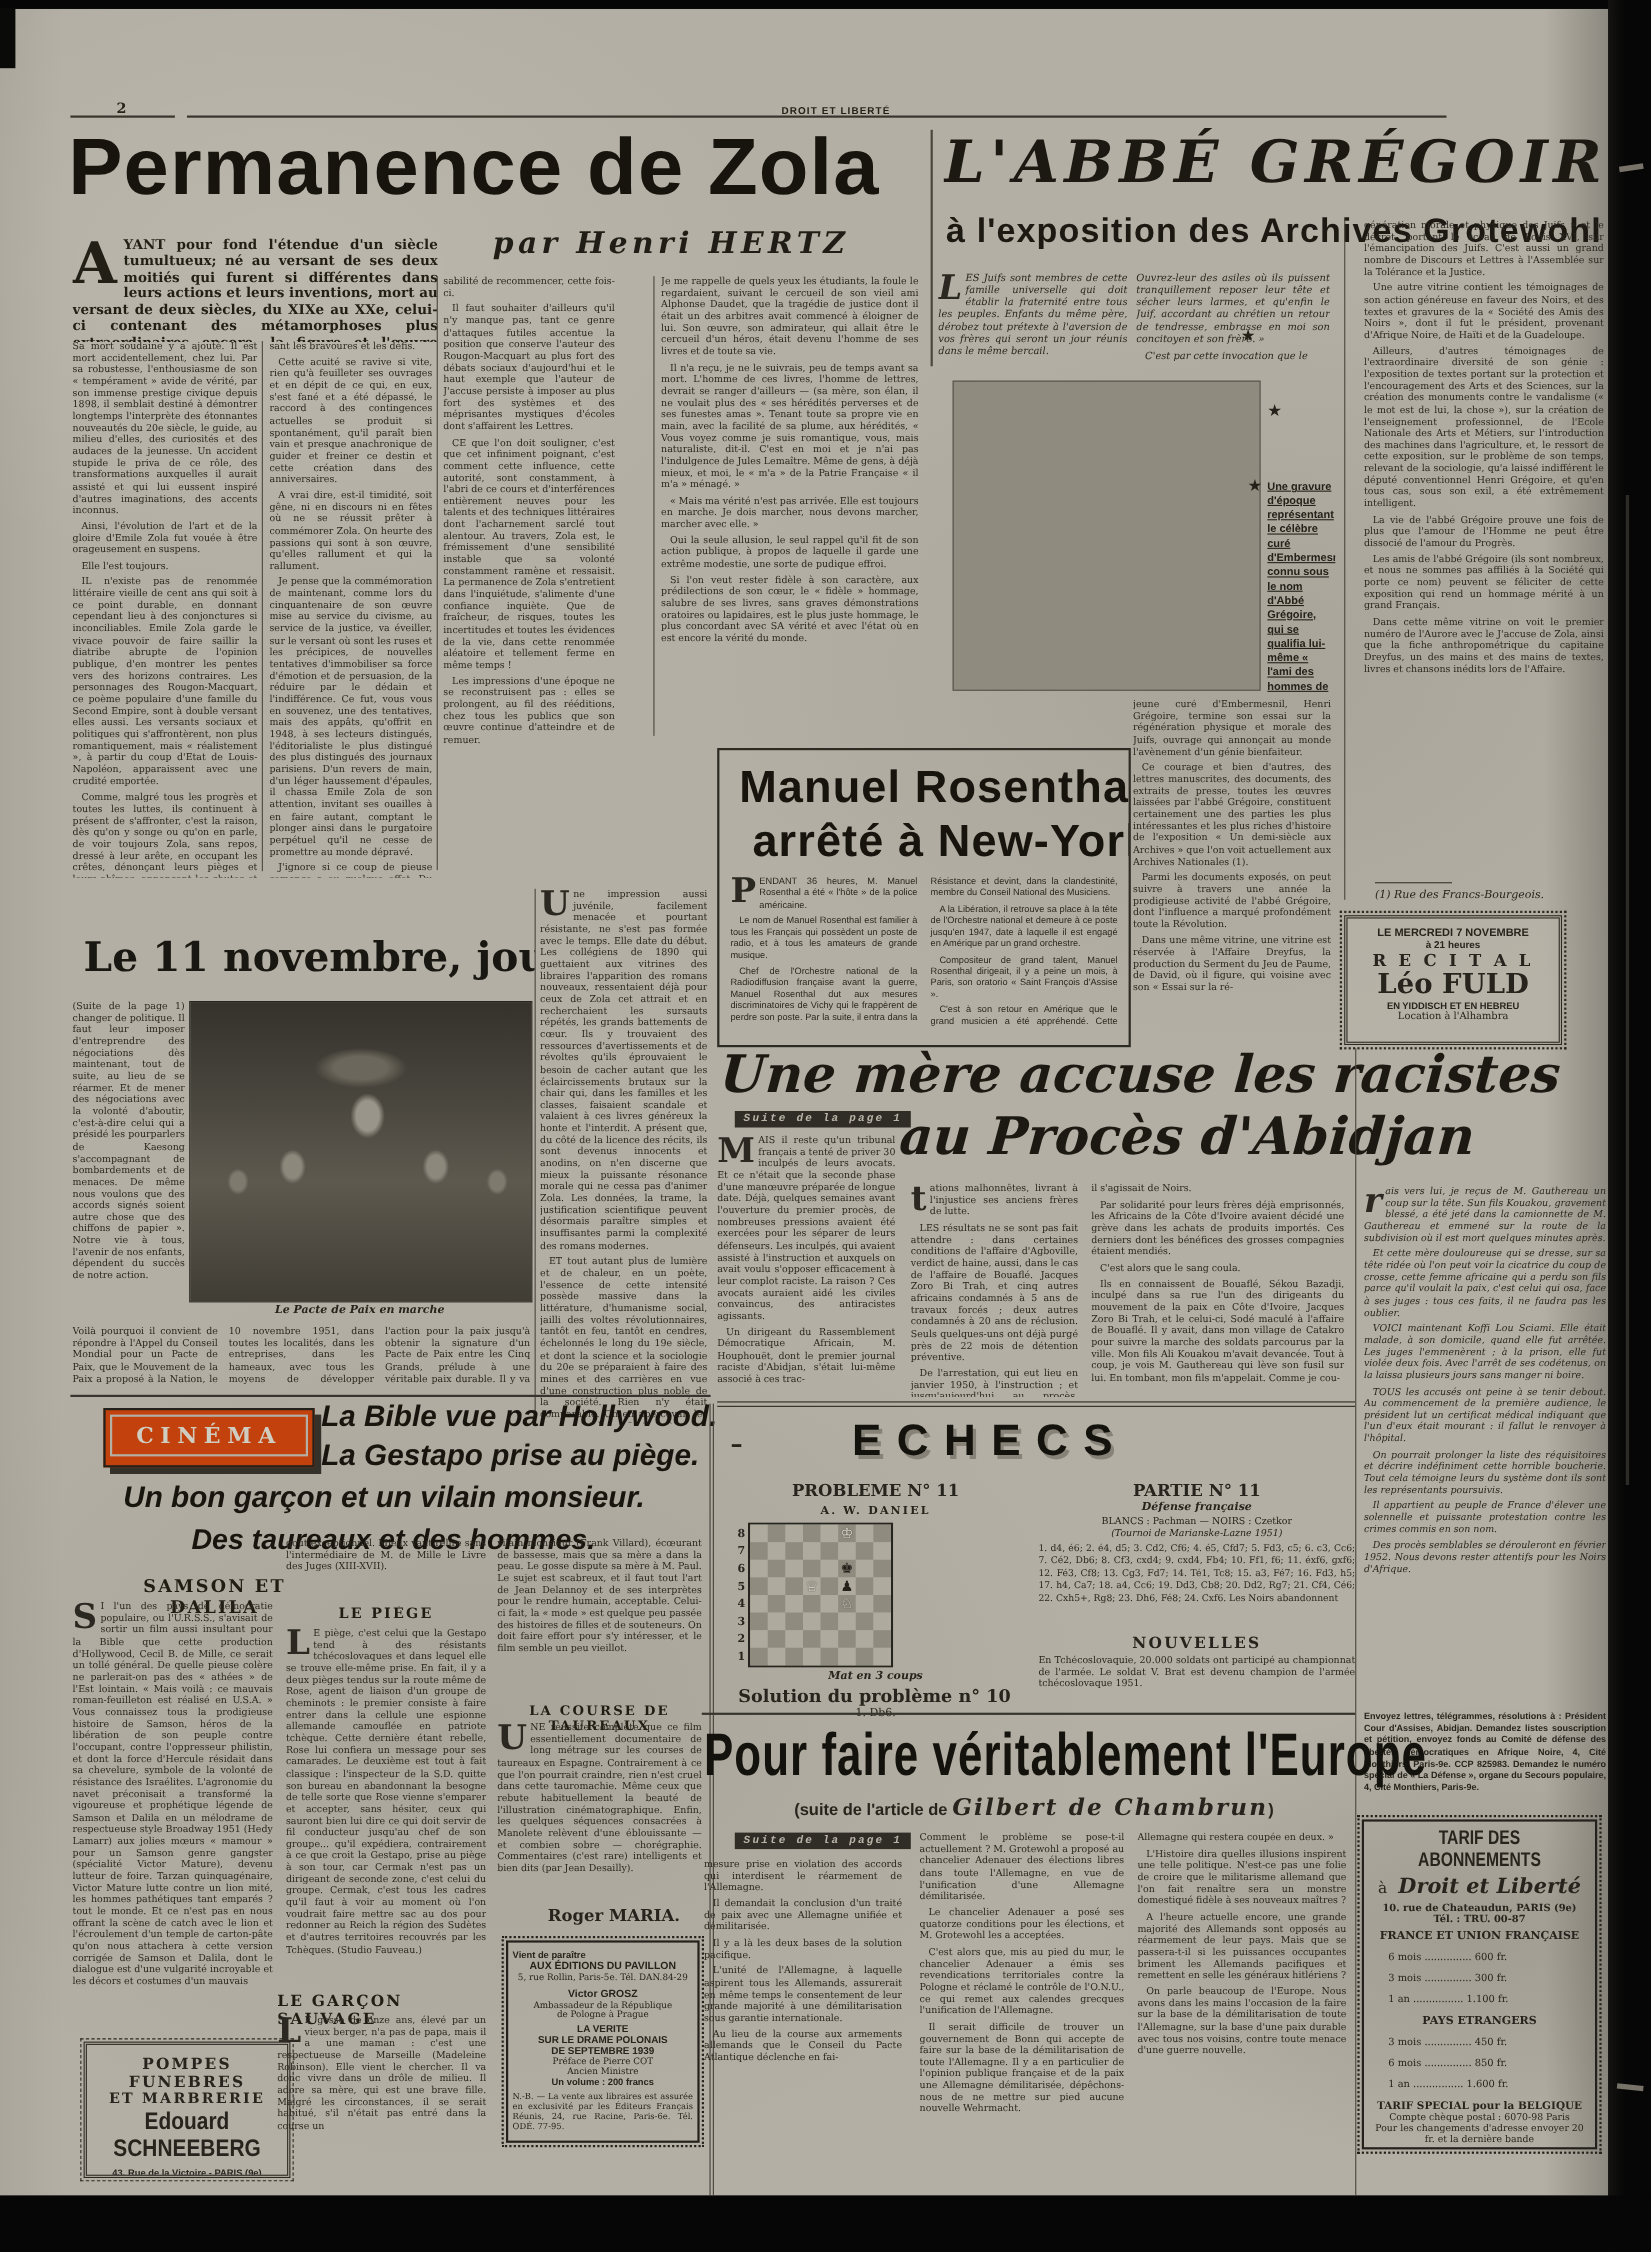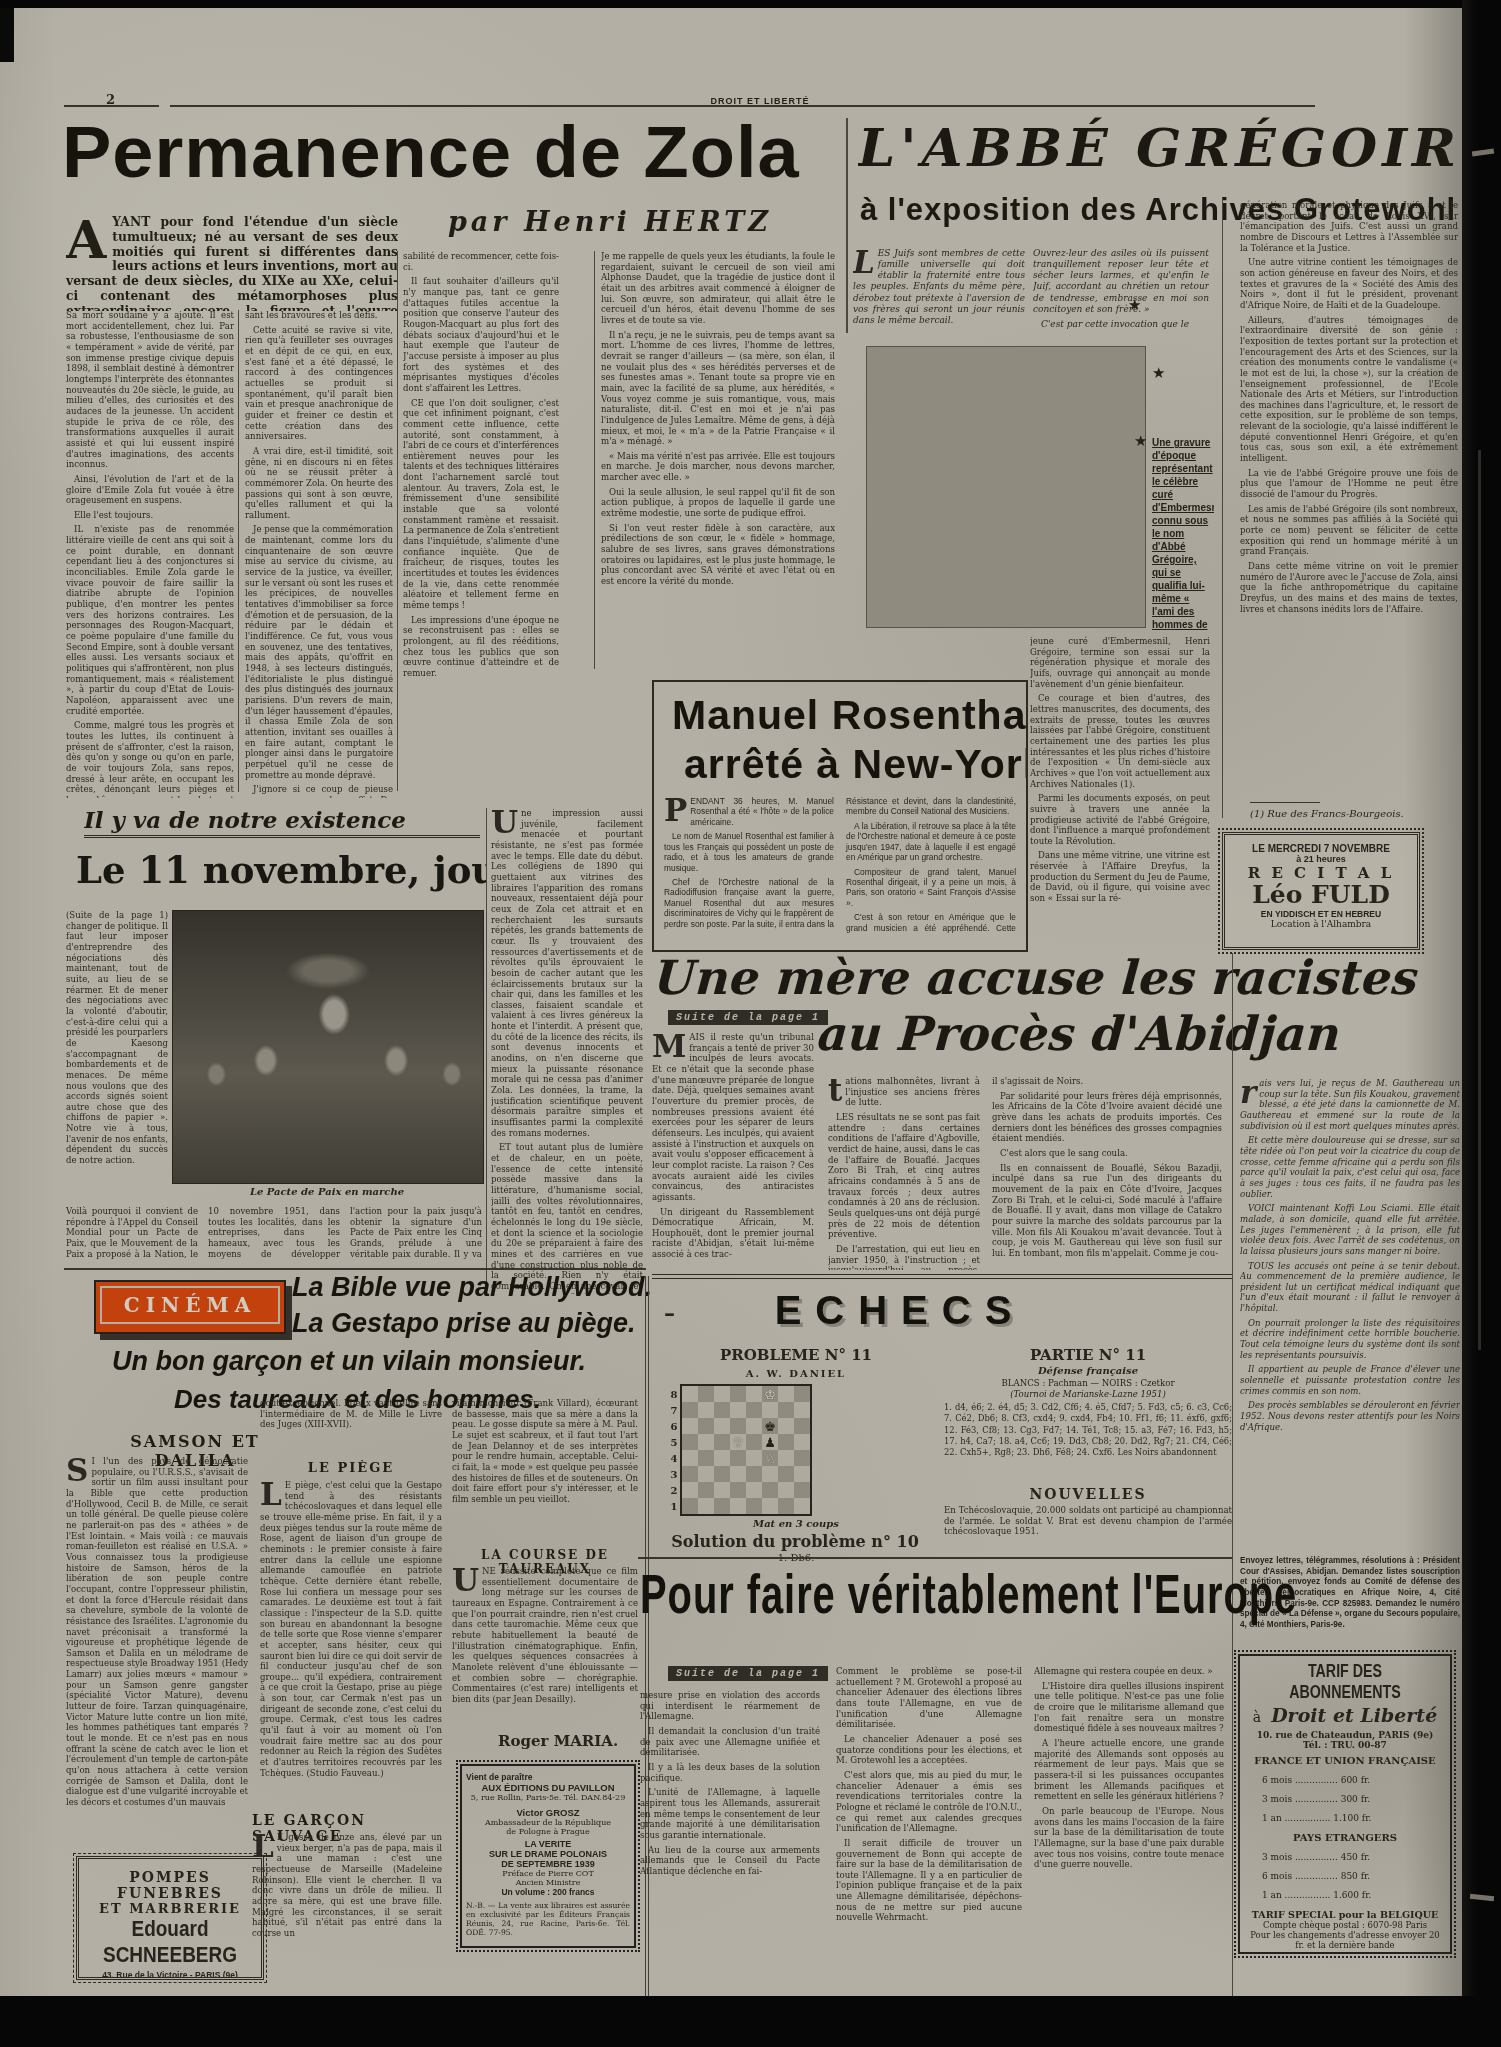--- a/index.html
+++ b/index.html
@@ -186,23 +186,20 @@
       <div class="txt dc" style="column-count:2;column-gap:12px;margin:8px 10px 0 10px;height:148px;font-family:'Liberation Sans',sans-serif;font-size:8.4px;">
           <p>PENDANT 36 heures, M. Manuel Rosenthal a été « l'hôte » de la police américaine.</p>
           <p>Le nom de Manuel Rosenthal est familier à tous les Français qui possèdent un poste de radio, et à tous les amateurs de grande musique.</p>
           <p>Chef de l'Orchestre national de la Radiodiffusion française avant la guerre, Manuel Rosenthal dut aux mesures discriminatoires de Vichy qui le frappèrent de perdre son poste. Par la suite, il entra dans la Résistance et devint, dans la clandestinité, membre du Conseil National des Musiciens.</p>
           <p>A la Libération, il retrouve sa place à la tête de l'Orchestre national et demeure à ce poste jusqu'en 1947, date à laquelle il est engagé en Amérique par un grand orchestre.</p>
           <p>Compositeur de grand talent, Manuel Rosenthal dirigeait, il y a peine un mois, à Paris, son oratorio « Saint François d'Assise ».</p>
           <p>C'est à son retour en Amérique que le grand musicien a été appréhendé. Cette mesure a causé en France, notamment dans les milieux artistiques, une très vive émotion.</p>
         </div>
     </div>
 
-    <div class="blk" style="left:84px;top:798px;width:396px;border-bottom:3px double #2c2a23;padding-bottom:2px;">
-      <span class="banner-it">Il y va de notre existence</span>
-    </div>
     <div class="blk paix-h" style="left:76px;top:840px;width:410px;text-align:center;">Le 11 novembre, jour de la Paix</div>
     <div class="blk txt" style="left:66px;top:902px;width:102px;height:274px;">
         <p>(Suite de la page 1) changer de politique. Il faut leur imposer d'entreprendre des négociations dès maintenant, tout de suite, au lieu de se réarmer. Et de mener des négociations avec la volonté d'aboutir, c'est-à-dire celui qui a présidé les pourparlers de Kaesong s'accompagnant de bombardements et de menaces. De même nous voulons que des accords signés soient autre chose que des chiffons de papier ». Notre vie à tous, l'avenir de nos enfants, dépendent du succès de notre action.</p>
       </div>
     <div class="blk photo-children" style="left:172px;top:902px;width:310px;height:272px;"></div>
     <div class="blk center" style="left:172px;top:1178px;width:310px;font-size:10px;font-weight:bold;font-style:italic;">Le Pacte de Paix en marche</div>
     <div class="blk txt" style="left:66px;top:1198px;width:416px;height:58px;column-count:3;column-gap:10px;">
         <p>Voilà pourquoi il convient de répondre à l'Appel du Conseil Mondial pour un Pacte de Paix, que le Mouvement de la Paix a proposé à la Nation, le 10 novembre 1951, dans toutes les localités, dans les entreprises, dans les hameaux, avec tous les moyens de développer l'action pour la paix jusqu'à obtenir la signature d'un Pacte de Paix entre les Cinq Grands, prélude à une véritable paix durable. Il y va de l'existence même de notre pays.</p>
       </div>
 
@@ -388,20 +385,23 @@
     <div class="blk txt moves" style="left:944px;top:1394px;width:288px;height:80px;">
         <p>1. d4, é6; 2. é4, d5; 3. Cd2, Cf6; 4. é5, Cfd7; 5. Fd3, c5; 6. c3, Cc6; 7. Cé2, Db6; 8. Cf3, cxd4; 9. cxd4, Fb4; 10. Ff1, f6; 11. éxf6, gxf6; 12. Fé3, Cf8; 13. Cg3, Fd7; 14. Té1, Tc8; 15. a3, Fé7; 16. Fd3, h5; 17. h4, Ca7; 18. a4, Cc6; 19. Dd3, Cb8; 20. Dd2, Rg7; 21. Cf4, Cé6; 22. Cxh5+, Rg8; 23. Dh6, Fé8; 24. Cxf6. Les Noirs abandonnent</p>
       </div>
     <div class="blk serifb center" style="left:950px;top:1478px;width:276px;font-size:14px;letter-spacing:2px;">NOUVELLES</div>
     <div class="blk txt" style="left:944px;top:1497px;width:288px;height:48px;">
         <p>En Tchécoslovaquie, 20.000 soldats ont participé au championnat de l'armée. Le soldat V. Brat est devenu champion de l'armée tchécoslovaque 1951.</p>
       </div>
 
     <div class="rule-h" style="left:638px;top:1549px;width:594px;"></div>
     <div class="blk europe-h" style="left:640px;top:1556px;">Pour faire véritablement l'Europe</div>
+    <div class="blk center" style="left:680px;top:1622px;width:520px;">
+      <span class="sans" style="font-weight:bold;font-size:15px;">(suite de l'article de </span><span class="serifb" style="font-style:italic;font-size:21px;letter-spacing:2px;">Gilbert de Chambrun</span><span class="sans" style="font-weight:bold;font-size:15px;">)</span>
+    </div>
     <div class="blk tagbox" style="left:668px;top:1658px;">Suite de la page 1</div>
     <div class="blk txt" style="left:640px;top:1682px;width:180px;height:300px;">
         <p>mesure prise en violation des accords qui interdisent le réarmement de l'Allemagne.</p>
         <p>Il demandait la conclusion d'un traité de paix avec une Allemagne unifiée et démilitarisée.</p>
         <p>Il y a là les deux bases de la solution pacifique.</p>
         <p>L'unité de l'Allemagne, à laquelle aspirent tous les Allemands, assurerait en même temps le consentement de leur grande majorité à une démilitarisation sous garantie internationale.</p>
         <p>Au lieu de la course aux armements allemands que le Conseil du Pacte Atlantique déclenche en fai-</p>
       </div>
     <div class="blk txt" style="left:836px;top:1658px;width:186px;height:326px;">
         <p>Comment le problème se pose-t-il actuellement ? M. Grotewohl a proposé au chancelier Adenauer des élections libres dans toute l'Allemagne, en vue de l'unification d'une Allemagne démilitarisée.</p>

